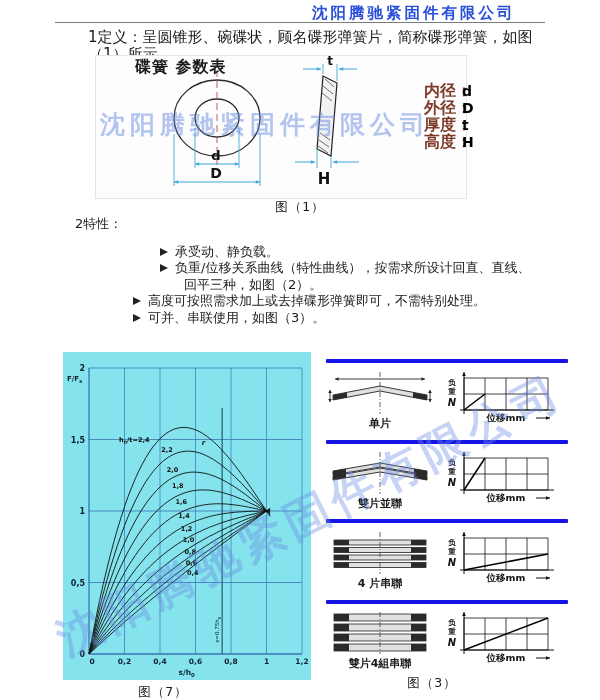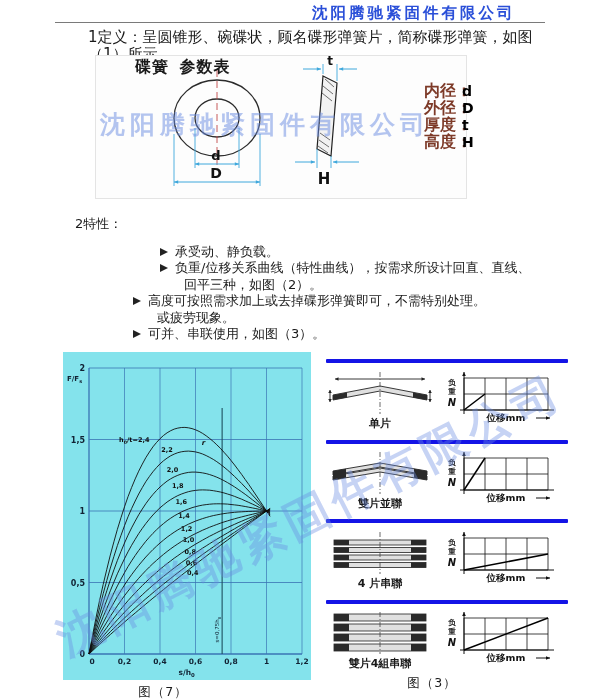--- a/index.html
+++ b/index.html
@@ -6,21 +6,21 @@
   #page{position:relative;width:600px;height:700px;background:#fff;overflow:hidden;
         font-family:"DejaVu Sans","Liberation Sans",sans-serif;color:#1a1a1a;}
   .abs{position:absolute;}
   
   #company{top:3px;left:312px;font-size:15.5px;font-weight:bold;color:#2a4fd8;letter-spacing:3px;white-space:nowrap;}
   #header-rule{top:22px;left:55px;width:490px;height:0;border-top:1.6px solid #7a7a7a;}
   
   #definition{top:29px;left:88px;width:470px;font-size:15px;line-height:17px;}
   
   #fig1{top:55px;left:95px;width:370px;height:142px;background:#fdfdfd;border:1px solid #e4e4e4;}
-  #fig1-title{top:57px;left:135px;font-size:16px;font-weight:bold;letter-spacing:1px;font-family:Liberation Mono, monospace;}
+  #fig1-title{top:57px;left:135px;font-size:16px;font-weight:bold;letter-spacing:1px;}
   #fig1-params{top:82px;left:424px;}
   .prow{height:17px;line-height:17px;white-space:nowrap;}
   .plabel{display:inline-block;width:38px;font-size:16px;color:#7d3a28;font-weight:bold;font-family:Liberation Mono, monospace;}
   .pval{font-size:14px;font-weight:bold;color:#000;}
   .caption{font-size:12.5px;text-align:center;letter-spacing:1px;}
   #fig1-caption{top:199px;left:250px;width:100px;}
   
   #chars{top:216px;left:75px;width:480px;font-size:13px;line-height:16.5px;}
   #chars-heading{margin-bottom:11px;}
   .bullet{position:relative;}
@@ -96,36 +96,36 @@
         <text x="228" y="128" font-size="15" fill="#111" text-anchor="middle" font-weight="bold" font-style="normal">H</text>
       </svg>
   </div>
   <div class="abs" id="fig1-title">碟簧 参数表</div>
   <div class="abs" id="fig1-params">
       <div class="prow"><span class="plabel">内径：</span><span class="pval">d</span></div>
       <div class="prow"><span class="plabel">外径：</span><span class="pval">D</span></div>
       <div class="prow"><span class="plabel">厚度：</span><span class="pval">t</span></div>
       <div class="prow"><span class="plabel">高度：</span><span class="pval">H</span></div>
     </div>
+  <div class="abs caption" id="fig1-caption">图（1）</div>
 
   <div class="abs" id="chars">
     <div id="chars-heading">2特性：</div>
     <div id="bullets">
         <div class="bullet deep">
           <div><span class="bmark"></span><span>承受动、静负载。</span></div>
         </div>
         <div class="bullet deep">
           <div><span class="bmark"></span><span>负重/位移关系曲线（特性曲线），按需求所设计回直、直线、</span></div>
           <div class="cont">回平三种，如图（2）。</div>
         </div>
         <div class="bullet shallow">
           <div><span class="bmark"></span><span>高度可按照需求加上或去掉碟形弹簧即可，不需特别处理。</span></div>
         </div>
         <div class="bullet shallow">
-          <div class="cont">或疲劳现象。</div>
         </div>
         <div class="bullet shallow">
           <div><span class="bmark"></span><span>可并、串联使用，如图（3）。</span></div>
         </div>
       </div>
   </div>
 
   <div class="abs" id="fig2">
     <svg id="chart-svg" width="248" height="328">
         <line x1="26" y1="302" x2="26" y2="16" stroke="#3a74b4" stroke-width="1.3"></line>

